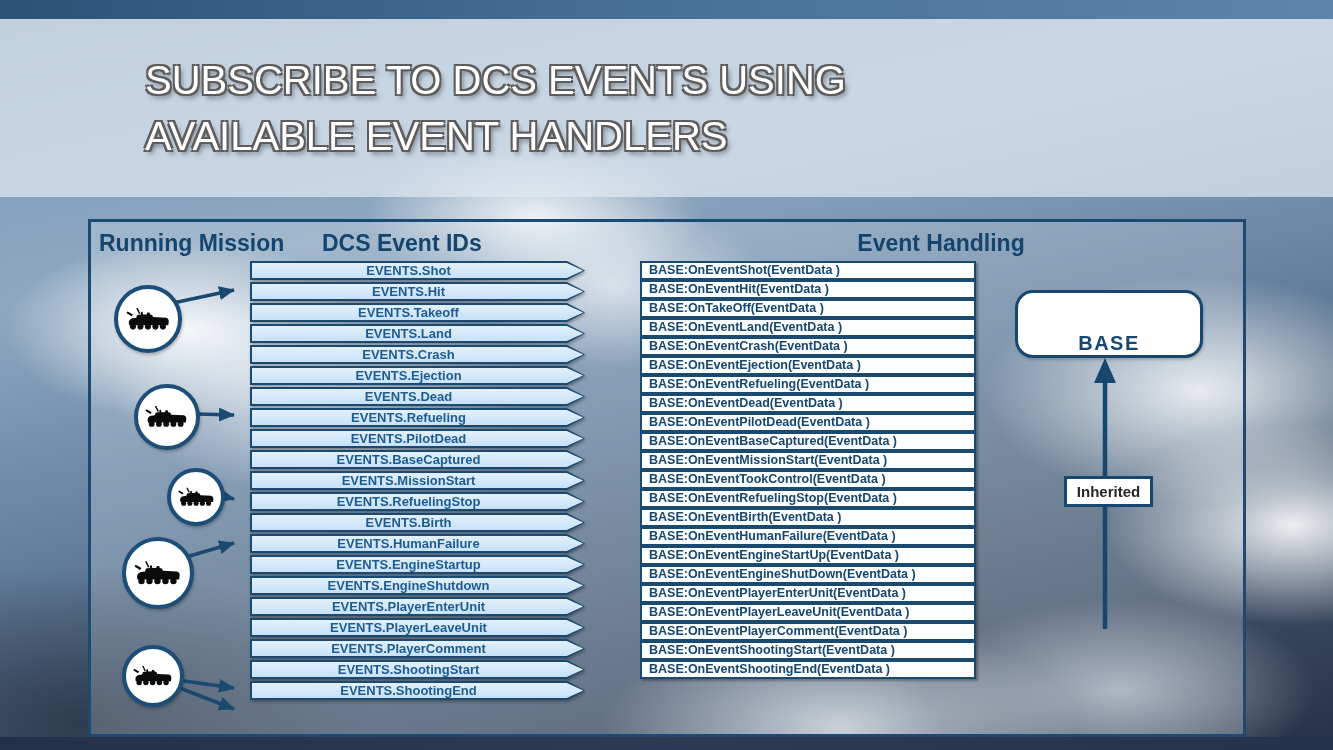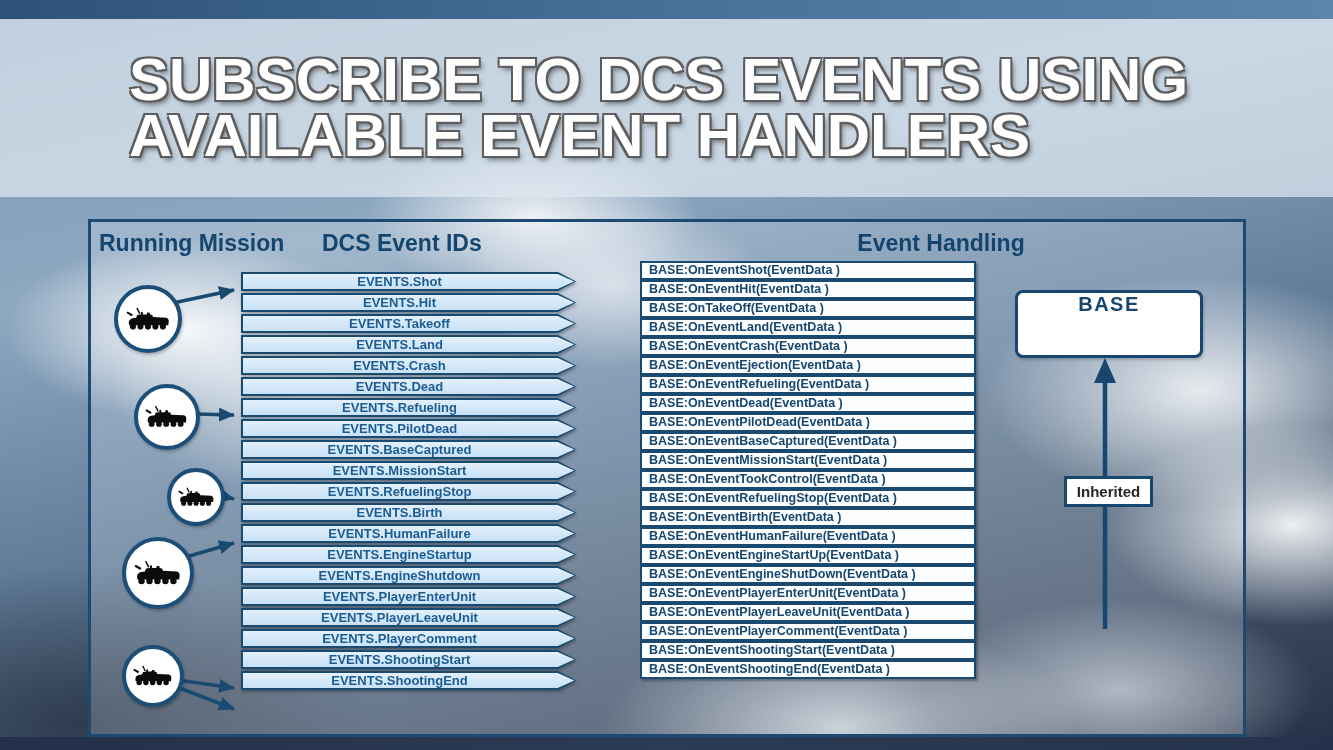--- a/index.html
+++ b/index.html
@@ -21,35 +21,35 @@
   }
 
   .sky-top-strip { position:absolute; left:0; top:0; width:100%; height:19px;
     background:linear-gradient(90deg,#2d5278 0%,#3f6democratic 0%,#4a739c 55%,#5d84aa 100%); }
   .sky-top-strip { background:linear-gradient(90deg,#2d5278 0%,#4a739c 55%,#5d84aa 100%); }
   .sky-bottom-strip { position:absolute; left:0; bottom:0; width:100%; height:13px;
     background:linear-gradient(90deg,#23304a 0%,#2c3b55 50%,#24324b 100%); }
 
   .title-band { position:absolute; left:0; top:19px; width:100%; height:178px;
     background:rgba(224,233,241,0.72); }
-  .title-text { position:absolute; left:129px; top:52px; font-size:60px; font-weight:bold;
+  .title-text { position:absolute; left:145px; top:52px; font-size:40px; font-weight:normal;
     line-height:56px; color:#ffffff; letter-spacing:0px;
     text-shadow:-2px -2px 0 #5d5d5d, 2px -2px 0 #5d5d5d, -2px 2px 0 #5d5d5d,
                  2px 2px 0 #5d5d5d, 3px 4px 5px rgba(40,40,40,0.55); }
 
   .main-box { position:absolute; left:88px; top:219px; width:1158px; height:518px;
     border:3px solid #1c4a73; background:rgba(235,241,247,0.22); }
 
   .col-header { position:absolute; top:8px; font-size:23px; font-weight:bold; color:#14456e; white-space:nowrap; }
   .hdr-running { left:8px; }
   .hdr-eventids { left:231px; }
   .hdr-handling { left:700px; width:300px; text-align:center; }
 
   
-  .evt-col { position:absolute; left:150px; top:39px; width:335px; z-index:2;margin-top:11px; }
+  .evt-col { position:absolute; left:159px; top:39px; width:335px; z-index:2; }
   .evt-row { position:relative; height:19px; margin-bottom:2px;
     filter:drop-shadow(1.5px 2px 1.5px rgba(0,0,0,0.3)); }
   .evt-outer { position:absolute; inset:0; background:#1a4a70;
     clip-path:polygon(0 0, calc(100% - 18px) 0, 100% 50%, calc(100% - 18px) 100%, 0 100%); }
   .evt-inner { position:absolute; inset:1.8px; background:linear-gradient(180deg,#e2f0fb 0%,#c8e1f6 100%);
     clip-path:polygon(0 0, calc(100% - 17px) 0, 100% 50%, calc(100% - 17px) 100%, 0 100%); }
   .evt-label { position:relative; z-index:2; display:block; width:calc(100% - 18px);
     text-align:center; font-size:13px; font-weight:bold; color:#1d5c93; line-height:19px; white-space:nowrap; }
 
   
@@ -66,22 +66,22 @@
   .c1 { left:23px;  top:63px;  width:68px; height:68px; }
   .c2 { left:43px;  top:162px; width:66px; height:66px; }
   .c3 { left:76px;  top:246px; width:58px; height:58px; }
   .c4 { left:31px;  top:315px; width:72px; height:72px; }
   .c5 { left:31px;  top:423px; width:62px; height:62px; }
   .circle svg { width:78%; height:auto; }
 
   .arrow-layer { position:absolute; inset:-3px; width:1158px; height:518px; z-index:3; pointer-events:none; }
 
   
-  .node { position:absolute; background:#ffffff; border:3.5px solid #17466e; border-radius:8px;
-    display:flex; flex-direction:column; align-items:center; justify-content:flex-start;
+  .node { position:absolute; background:#ffffff; border:3.5px solid #17466e; border-radius:18px;
+    display:flex; flex-direction:column; align-items:center; justify-content:flex-end;
     z-index:4; box-shadow:1px 2px 3px rgba(0,0,0,0.2); }
   .node-base { left:924px; top:68px; width:188px; height:68px; }
   .node-base .node-label { font-size:20px; font-weight:bold; color:#17466e; letter-spacing:1.5px; }
   .node-other { left:924px; top:410px; width:188px; height:72px; }
   .node-other .node-line { font-size:16.5px; font-weight:bold; color:#17466e; line-height:23px; }
   .tag-inherited { position:absolute; left:973px; top:254px; width:89px; height:31px;
     background:#ffffff; border:3px solid #17466e; z-index:5;
     display:flex; align-items:center; justify-content:center; }
   .tag-inherited span { font-size:15px; font-weight:bold; color:#262626; }
 
@@ -188,20 +188,25 @@
         <span class="evt-label">EVENTS.Land</span>
       </div>
       <div class="evt-row">
         <div class="evt-outer"></div>
         <div class="evt-inner"></div>
         <span class="evt-label">EVENTS.Crash</span>
       </div>
       <div class="evt-row">
         <div class="evt-outer"></div>
         <div class="evt-inner"></div>
+        <span class="evt-label">EVENTS.Ejection</span>
+      </div>
+      <div class="evt-row">
+        <div class="evt-outer"></div>
+        <div class="evt-inner"></div>
         <span class="evt-label">EVENTS.Dead</span>
       </div>
       <div class="evt-row">
         <div class="evt-outer"></div>
         <div class="evt-inner"></div>
         <span class="evt-label">EVENTS.Refueling</span>
       </div>
       <div class="evt-row">
         <div class="evt-outer"></div>
         <div class="evt-inner"></div>

